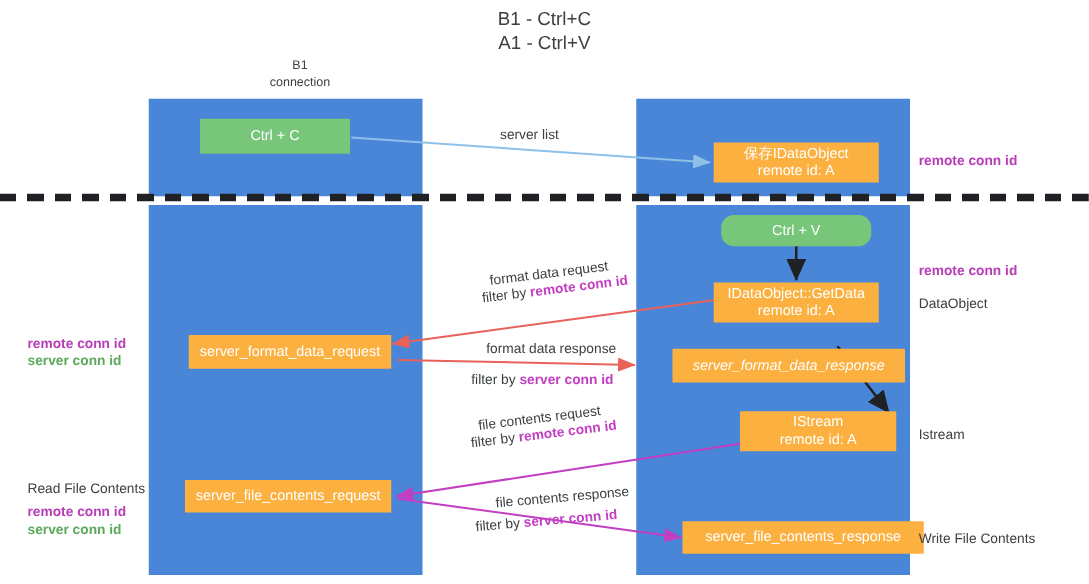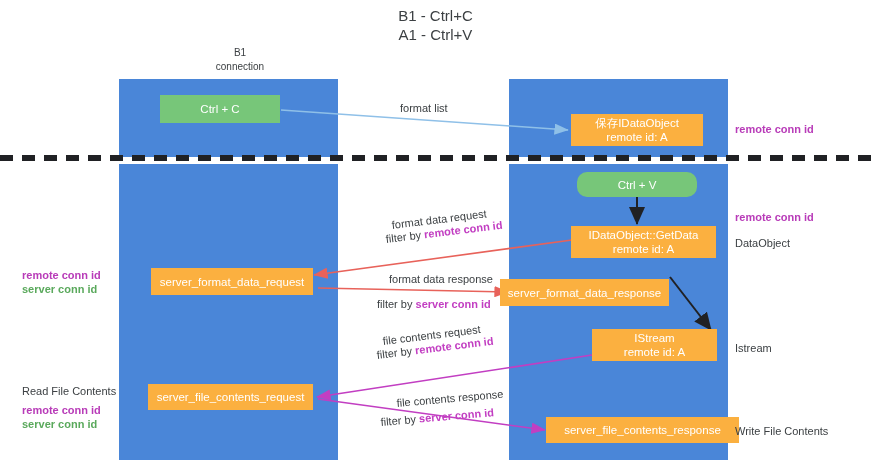--- a/index.html
+++ b/index.html
@@ -155,35 +155,35 @@
     <line x1="318" y1="399" x2="545" y2="430" stroke="#c23ec2" stroke-width="1.6" marker-end="url(#ah-magenta)"></line>
   </svg>
 
   <div class="abs node green" style="left:160px; top:95px; width:120px; height:28px;">Ctrl + C</div>
 
   <div class="abs node orange" style="left:571px; top:114px; width:132px; height:32px;">保存IDataObject
 remote id: A</div>
 
   <div class="abs node green" style="left:577px; top:172px; width:120px; height:25px;border-radius:10px;">Ctrl + V</div>
 
-  <div class="abs node orange" style="left:571px; top:226px; width:145px; height:32px;">IDataObject::GetData
+  <div class="abs node orange" style="left:571px; top:226px; width:132px; height:32px;">IDataObject::GetData
 remote id: A</div>
 
   <div class="abs node orange" style="left:151px; top:268px; width:162px; height:27px;">server_format_data_request</div>
 
-  <div class="abs node orange" style="left:500px; top:279px; width:169px; height:27px;">server_format_data_response</div>
+  <div class="abs node orange" style="left:538px; top:279px; width:186px; height:27px;font-style:italic;">server_format_data_response</div>
 
   <div class="abs node orange" style="left:592px; top:329px; width:125px; height:32px;">IStream
 remote id: A</div>
 
   <div class="abs node orange" style="left:148px; top:384px; width:165px; height:26px;">server_file_contents_request</div>
 
   <div class="abs node orange" style="left:546px; top:417px; width:193px; height:26px;">server_file_contents_response</div>
 
-  <div class="abs edge-label" style="left:400px; top:101px;">format list</div>
+  <div class="abs edge-label" style="left:400px; top:101px;">server list</div>
 
   <div class="abs edge-label" style="left:391px; top:218px; transform:rotate(-7deg); transform-origin:left top;">format data request</div>
   <div class="abs edge-label" style="left:385px; top:232px; transform:rotate(-7deg); transform-origin:left top;"><span>filter by </span><span class="hl-purple">remote conn id</span></div>
 
   <div class="abs edge-label" style="left:389px; top:272px;">format data response</div>
   <div class="abs edge-label" style="left:377px; top:297px;"><span>filter by </span><span class="hl-purple">server conn id</span></div>
 
   <div class="abs edge-label" style="left:382px; top:334px; transform:rotate(-7deg); transform-origin:left top;">file contents request</div>
   <div class="abs edge-label" style="left:376px; top:348px; transform:rotate(-7deg); transform-origin:left top;"><span>filter by </span><span class="hl-purple">remote conn id</span></div>
 

